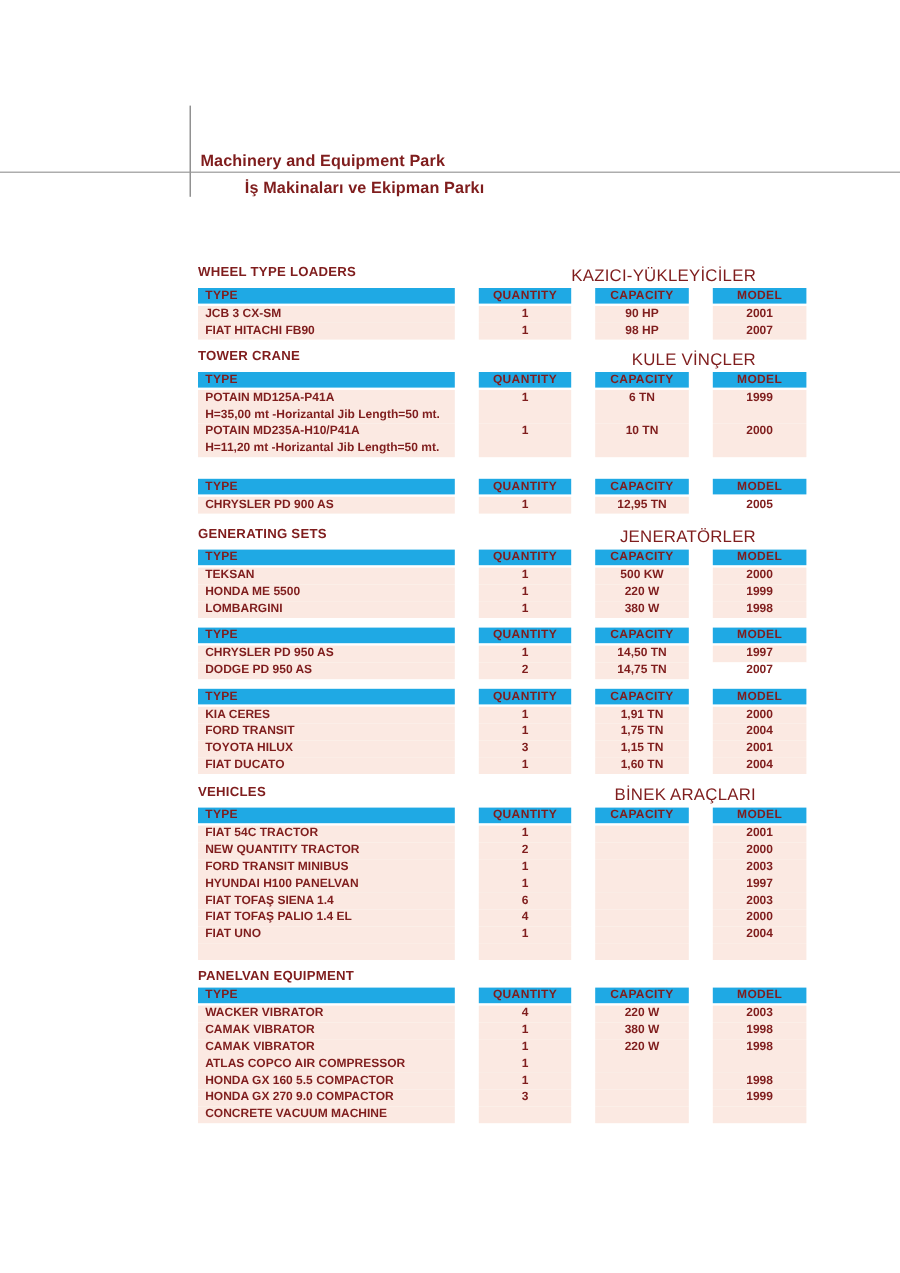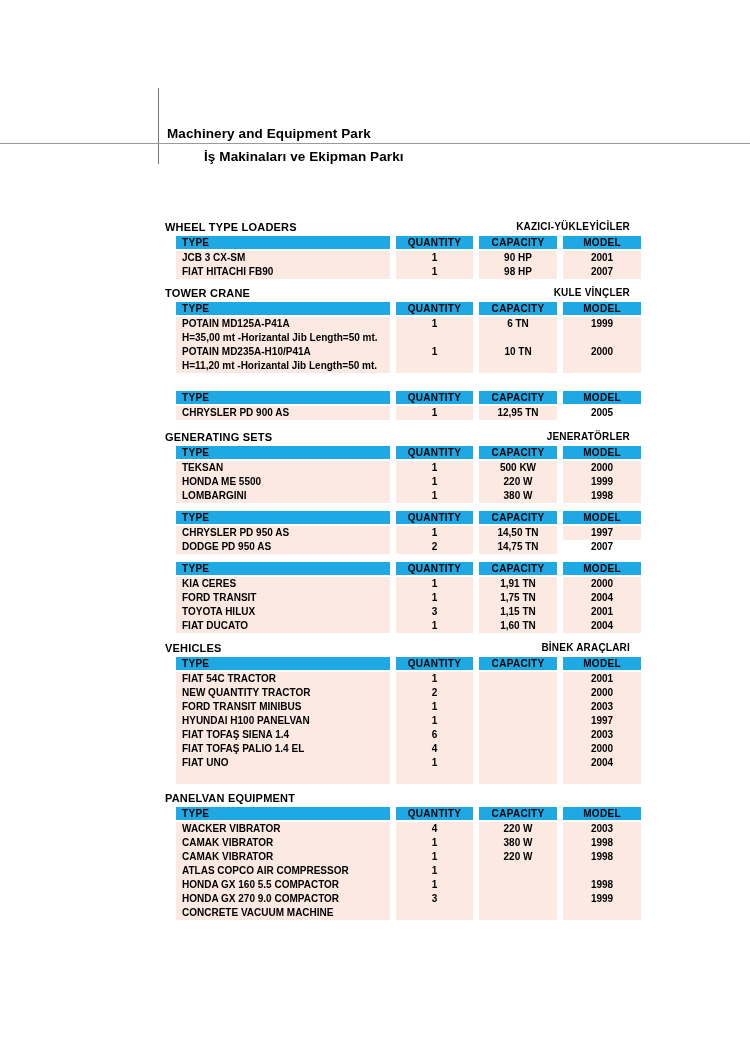--- a/index.html
+++ b/index.html
@@ -1,36 +1,36 @@
 <!DOCTYPE html>
 <html style="--header-blue: #1fa9e4; --row-pink: #fbe9e2;"><head>
 <meta charset="utf-8">
 <style>
   html,body { margin:0; padding:0; background:#ffffff; }
   .page {
     position:relative; width:750px; height:1061px; background:#ffffff;
-    font-family:"Liberation Sans", sans-serif; color:#000000; overflow:hidden;
+    font-family:"Liberation Sans", sans-serif; color:#7f1d1d; overflow:hidden;
   }
   .rule-h { position:absolute; left:0; top:143px; width:750px; height:1px; background:#9a9a9a; }
   .rule-v { position:absolute; left:158px; top:88px; width:1px; height:76px; background:#777; }
   .doc-title-en { position:absolute; left:167px; top:126px; font-size:13.5px; font-weight:bold; letter-spacing:0.1px; }
   .doc-title-tr { position:absolute; left:167px; top:149px; font-size:13.5px; font-weight:bold; letter-spacing:0.1px;padding-left:37px; }
 
   .content { position:absolute; left:165px; top:221px; width:465px; }
 
   .section { margin-bottom:8px; }
   .section:nth-of-type(2) { margin-bottom:18px; }
   .section:nth-of-type(3) { margin-bottom:11px; }
   .section:nth-of-type(6) { margin-bottom:9px; }
 
   .section-head { display:flex; justify-content:space-between; align-items:flex-start; margin-bottom:3px; min-height:12px; }
   .title-en { font-size:11px; font-weight:bold; letter-spacing:0.2px; }
-  .title-tr { font-size:10px; font-weight:bold; letter-spacing:0.2px; }
+  .title-tr { font-size:14px; font-weight:normal; letter-spacing:0.2px; }
 
-  .grid { display:grid; grid-template-columns:214px 77px 78px 78px; column-gap:6px;margin-left:11px; }
+  .grid { display:grid; grid-template-columns:214px 77px 78px 78px; column-gap:20px; }
   .thead .th {
     background:var(--header-blue); height:13px; line-height:13px;
     font-size:10px; font-weight:bold; text-align:center; letter-spacing:0.3px;
   }
   .thead .th.type { text-align:left; padding-left:6px; }
 
   .tbody { margin-top:2px; grid-auto-rows:minmax(14px,auto); }
   .trow { display:contents; }
   .cell {
     background:var(--row-pink); font-size:10px; font-weight:bold;

